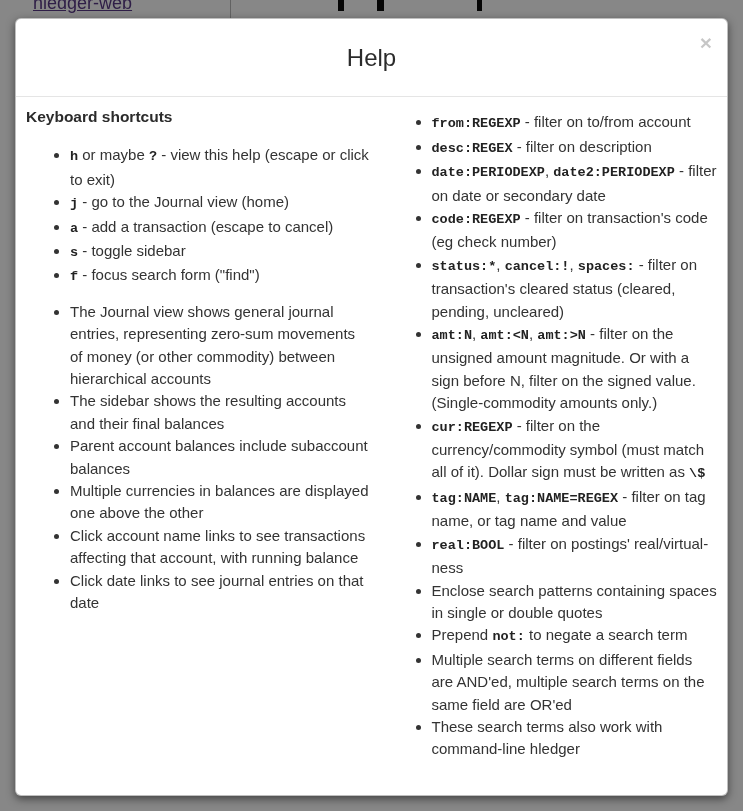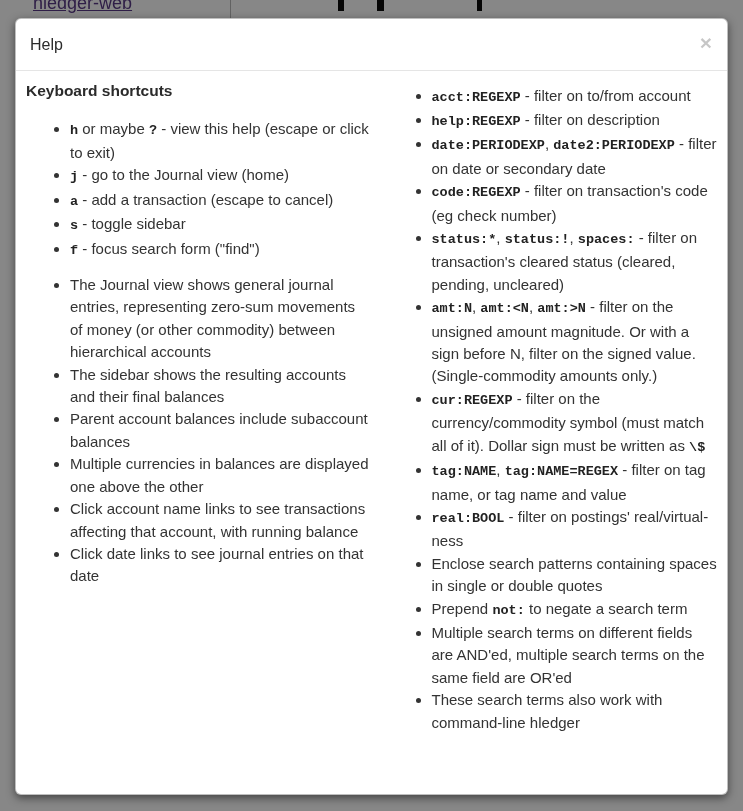--- a/index.html
+++ b/index.html
@@ -35,21 +35,21 @@
     background: #fff;
     border: 1px solid rgba(0,0,0,0.25);
     border-radius: 6px;
     box-shadow: 0 3px 9px rgba(0,0,0,0.5);
   }
   .modal-header {
     position: relative;
     padding: 13px 10px 12px;
     border-bottom: 1px solid #e5e5e5;
   }
-  .modal-title { margin: 4px; font-size: 16px; font-weight: 400; line-height: 1.1; color: #2b2b2b; }
+  .modal-title { margin: 13px; font-size: 24px; font-weight: 400; line-height: 1.1; color: #2b2b2b; text-align: center; }
   .close-btn {
     position: absolute; right: 15px; top: 13px;
     border: 0; background: transparent; padding: 0;
     font-size: 21px; font-weight: 700; line-height: 1;
     color: #000; opacity: 0.22; cursor: pointer;
     font-family: "Liberation Sans", sans-serif;
   }
   .modal-body { padding: 2px 10px 24px; display: flex; }
   .col { width: 50%; }
   .col-right { padding-left: 16px; }
@@ -96,25 +96,25 @@
           <li>The Journal view shows general journal entries, representing zero-sum movements of money (or other commodity) between hierarchical accounts</li>
           <li>The sidebar shows the resulting accounts and their final balances</li>
           <li>Parent account balances include subaccount balances</li>
           <li>Multiple currencies in balances are displayed one above the other</li>
           <li>Click account name links to see transactions affecting that account, with running balance</li>
           <li>Click date links to see journal entries on that date</li>
         </ul>
       </div>
     <div class="col col-right">
         <ul class="help-list">
-          <li><span class="code">acct:REGEXP</span> - filter on to/from account</li>
-          <li><span class="code">help:REGEXP</span> - filter on description</li>
+          <li><span class="code">from:REGEXP</span> - filter on to/from account</li>
+          <li><span class="code">desc:REGEX</span> - filter on description</li>
           <li><span class="code">date:PERIODEXP</span>, <span class="code">date2:PERIODEXP</span> - filter on date or secondary date</li>
           <li><span class="code">code:REGEXP</span> - filter on transaction's code (eg check number)</li>
-          <li><span class="code">status:*</span>, <span class="code">status:!</span>, <span class="code">spaces:</span> - filter on transaction's cleared status (cleared, pending, uncleared)</li>
+          <li><span class="code">status:*</span>, <span class="code">cancel:!</span>, <span class="code">spaces:</span> - filter on transaction's cleared status (cleared, pending, uncleared)</li>
           <li><span class="code">amt:N</span>, <span class="code">amt:&lt;N</span>, <span class="code">amt:&gt;N</span> - filter on the unsigned amount magnitude. Or with a sign before N, filter on the signed value. (Single-commodity amounts only.)</li>
           <li><span class="code">cur:REGEXP</span> - filter on the currency/commodity symbol (must match all of it). Dollar sign must be written as <span class="code">\$</span></li>
           <li><span class="code">tag:NAME</span>, <span class="code">tag:NAME=REGEX</span> - filter on tag name, or tag name and value</li>
           <li><span class="code">real:BOOL</span> - filter on postings' real/virtual-ness</li>
           <li>Enclose search patterns containing spaces in single or double quotes</li>
           <li>Prepend <span class="code">not:</span> to negate a search term</li>
           <li>Multiple search terms on different fields are AND'ed, multiple search terms on the same field are OR'ed</li>
           <li>These search terms also work with command-line hledger</li>
         </ul>
       </div>

